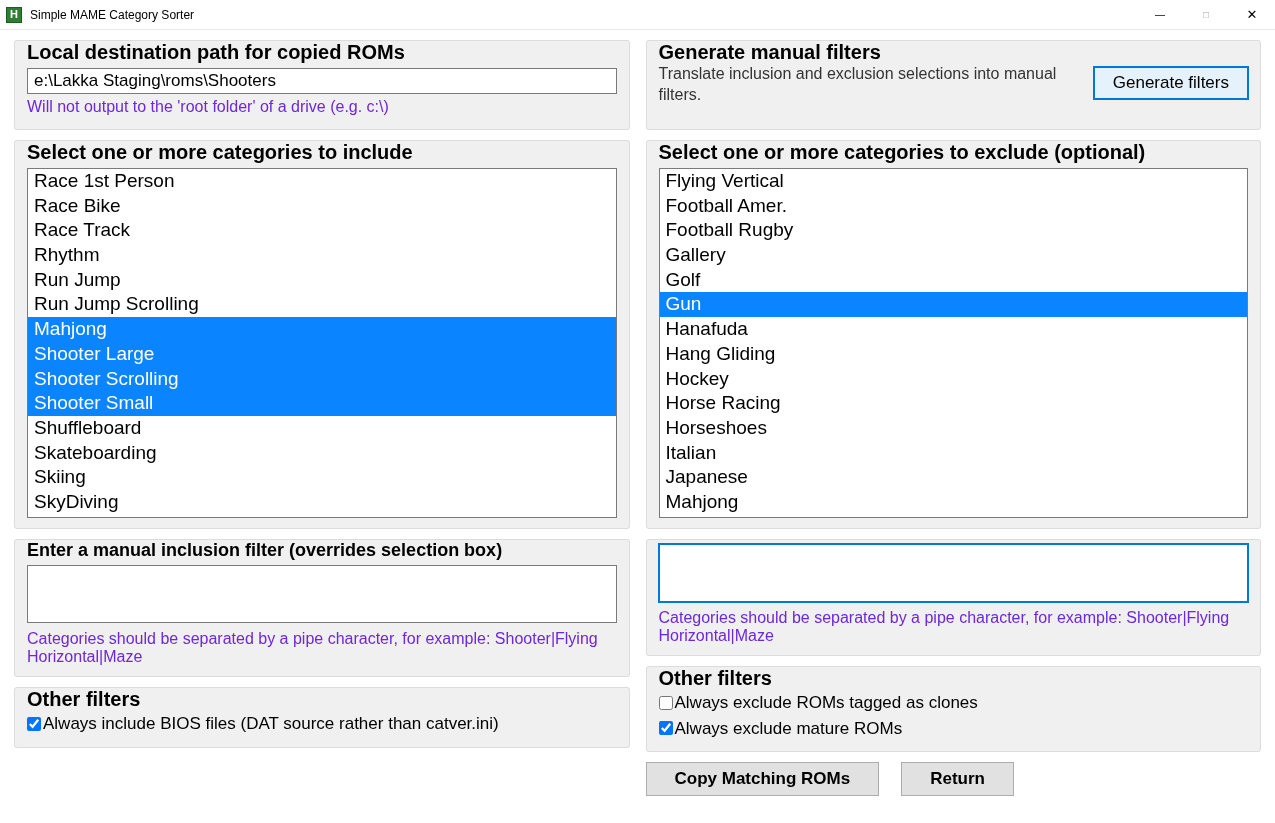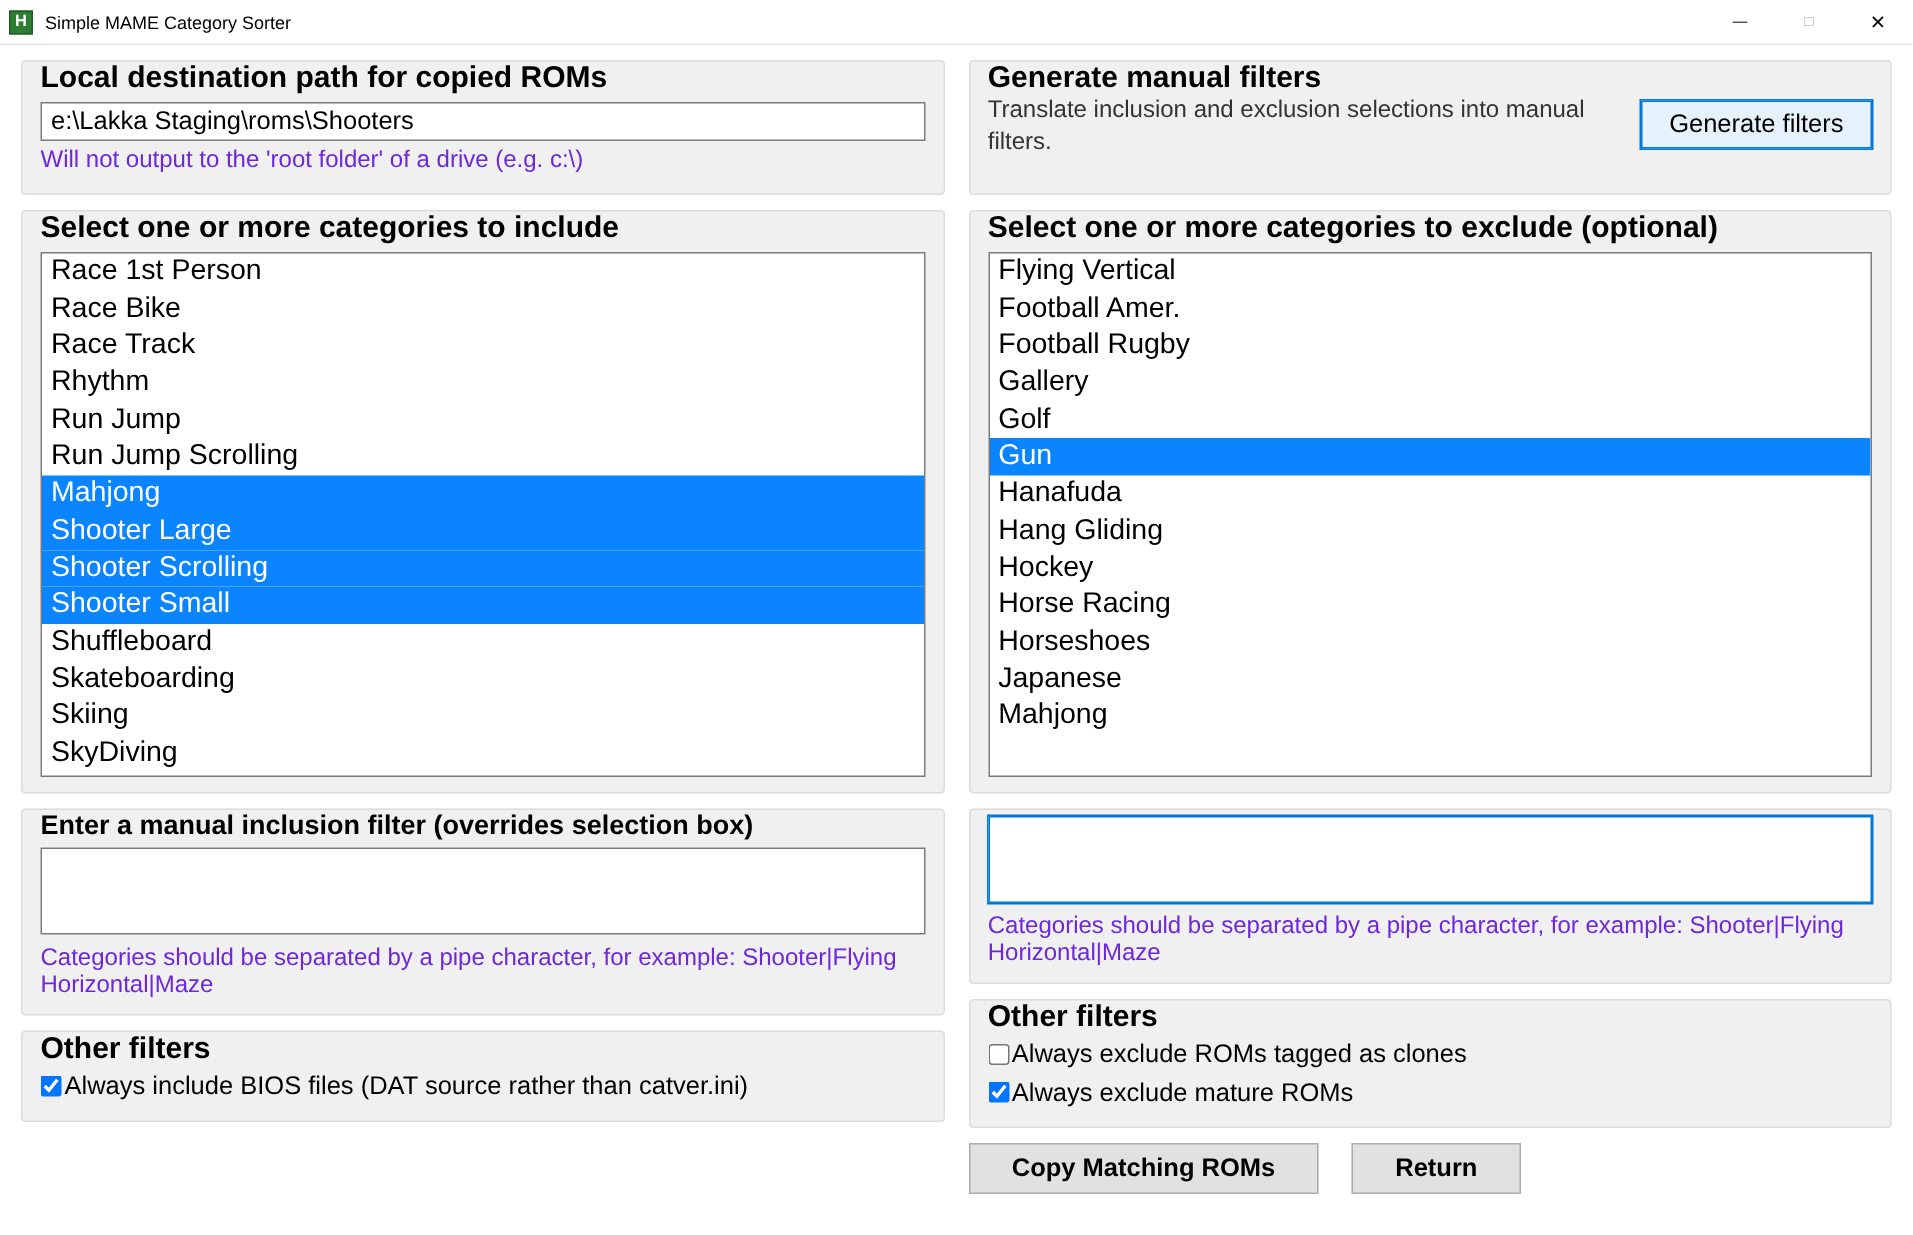--- a/index.html
+++ b/index.html
@@ -276,20 +276,21 @@
             <div class="item">Football Amer.</div>
             <div class="item">Football Rugby</div>
             <div class="item">Gallery</div>
             <div class="item">Golf</div>
             <div class="item selected">Gun</div>
             <div class="item">Hanafuda</div>
             <div class="item">Hang Gliding</div>
             <div class="item">Hockey</div>
             <div class="item">Horse Racing</div>
             <div class="item">Horseshoes</div>
+            <div class="item">Italian</div>
             <div class="item">Japanese</div>
             <div class="item">Mahjong</div>
           </div>
       </fieldset>
 
       <fieldset class="panel">
         <textarea class="filter focused" style=""></textarea>
         <div class="helper">Categories should be separated by a pipe character, for example: Shooter|Flying Horizontal|Maze</div>
       </fieldset>
 

